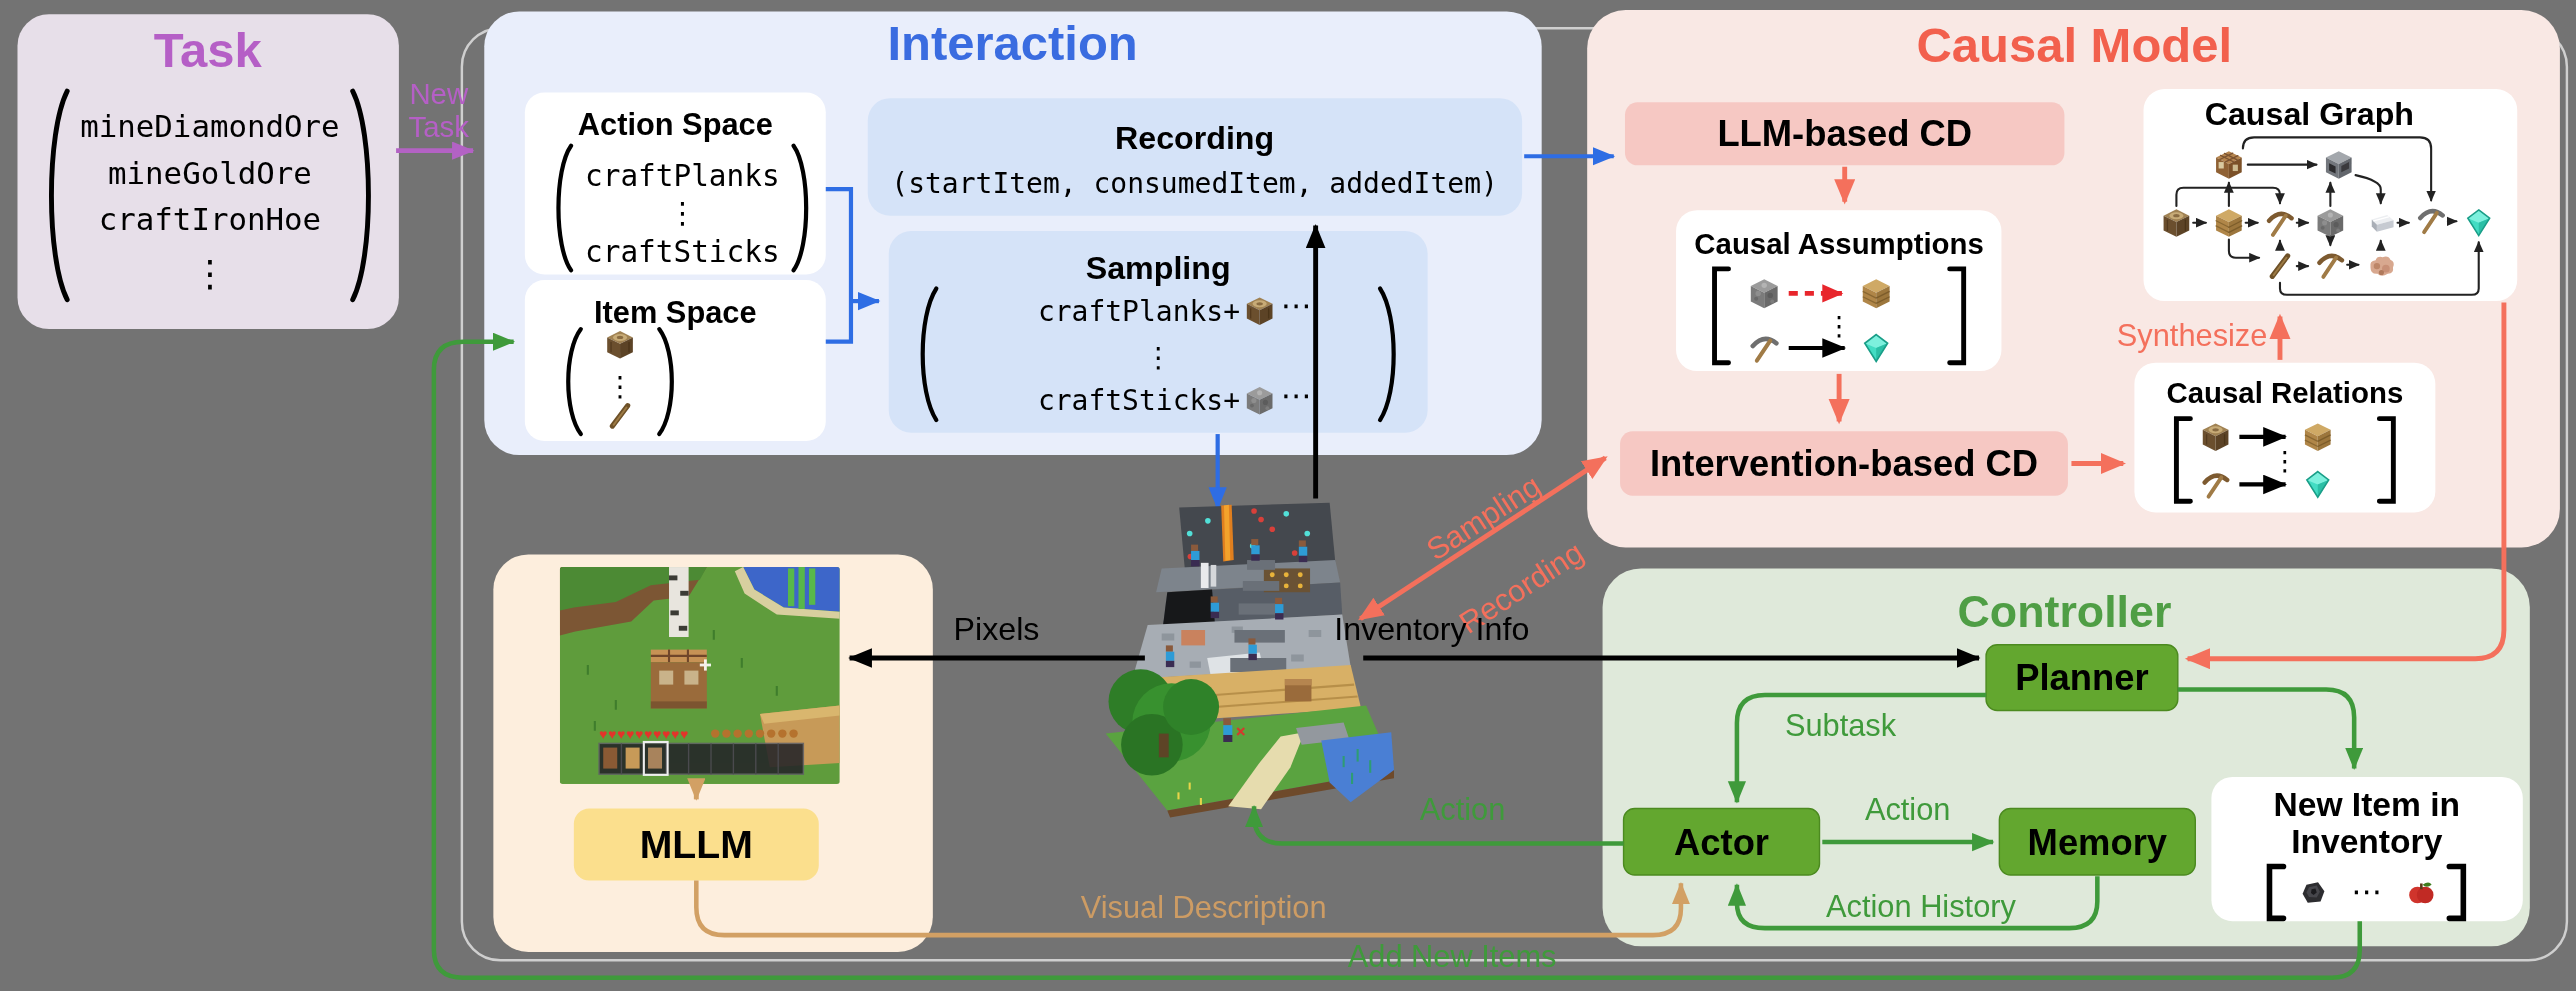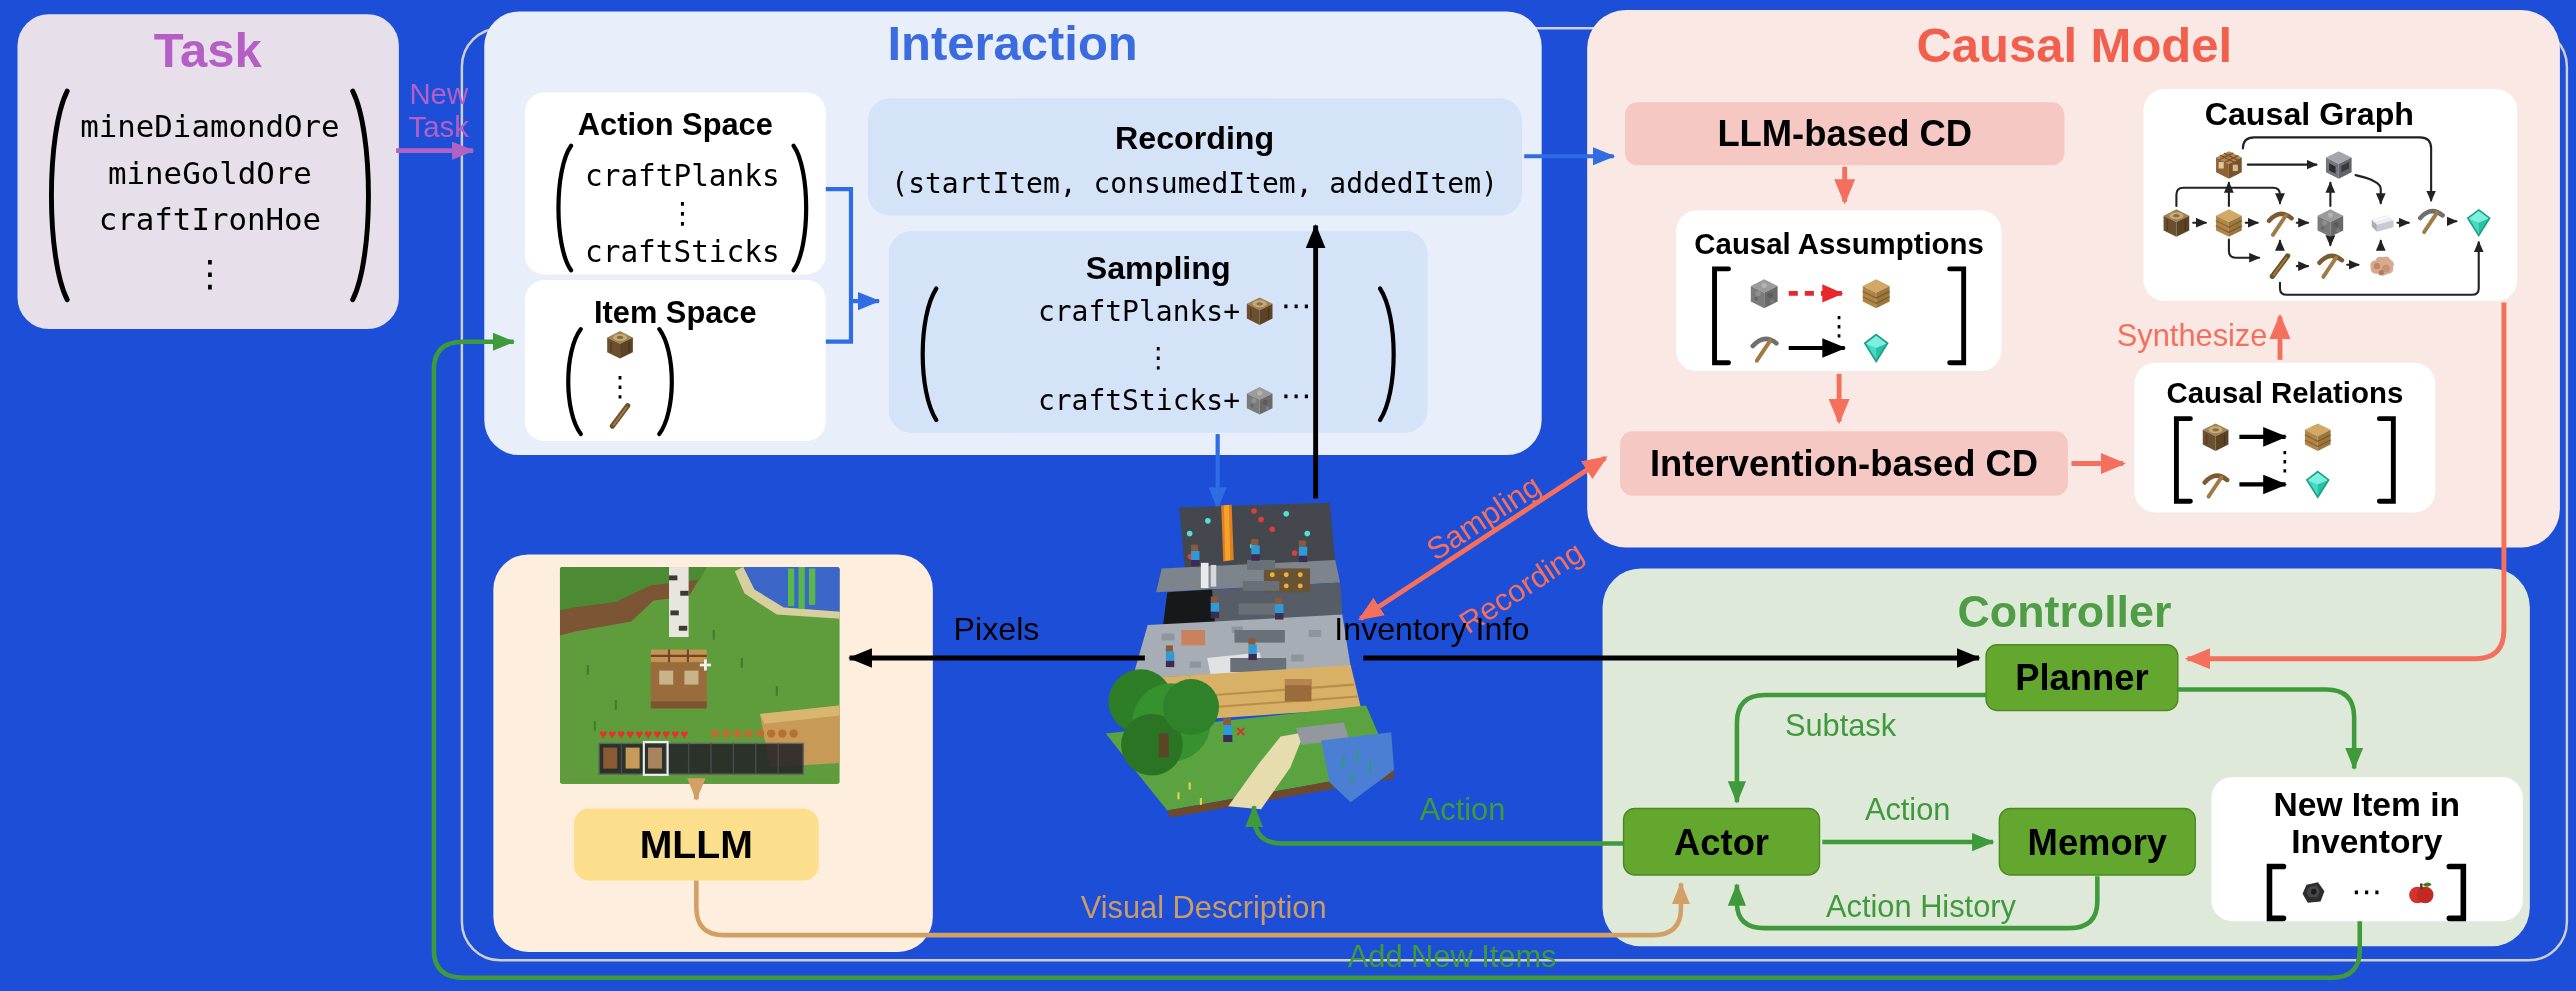--- a/index.html
+++ b/index.html
@@ -1,16 +1,16 @@
 <!DOCTYPE html>
 <html style="font-size:11.2px"><head>
 <meta charset="utf-8">
 <style>
   html,body{margin:0;padding:0;background:#ffffff;}
-  .stage{position:relative;width:2576px;height:992px;background:#1d4ed8;overflow:hidden;}
+  .stage{position:relative;width:2576px;height:992px;background:#737373;overflow:hidden;}
   svg{display:block;}
   text{font-family:"Liberation Sans",sans-serif;}
   .mono{font-family:"DejaVu Sans Mono",monospace;}
   .mid{text-anchor:middle;}
   .end{text-anchor:end;}
   .t-task{fill:#b55fc6;font-size:70px;font-weight:bold;}
   .t-inter{fill:#3a6ce0;font-size:70px;font-weight:bold;}
   .t-causal{fill:#f2604d;font-size:70px;font-weight:bold;}
   .t-perc{fill:#c49a62;font-size:64px;font-weight:bold;}
   .t-ctrl{fill:#4f9e45;font-size:64px;font-weight:bold;}

